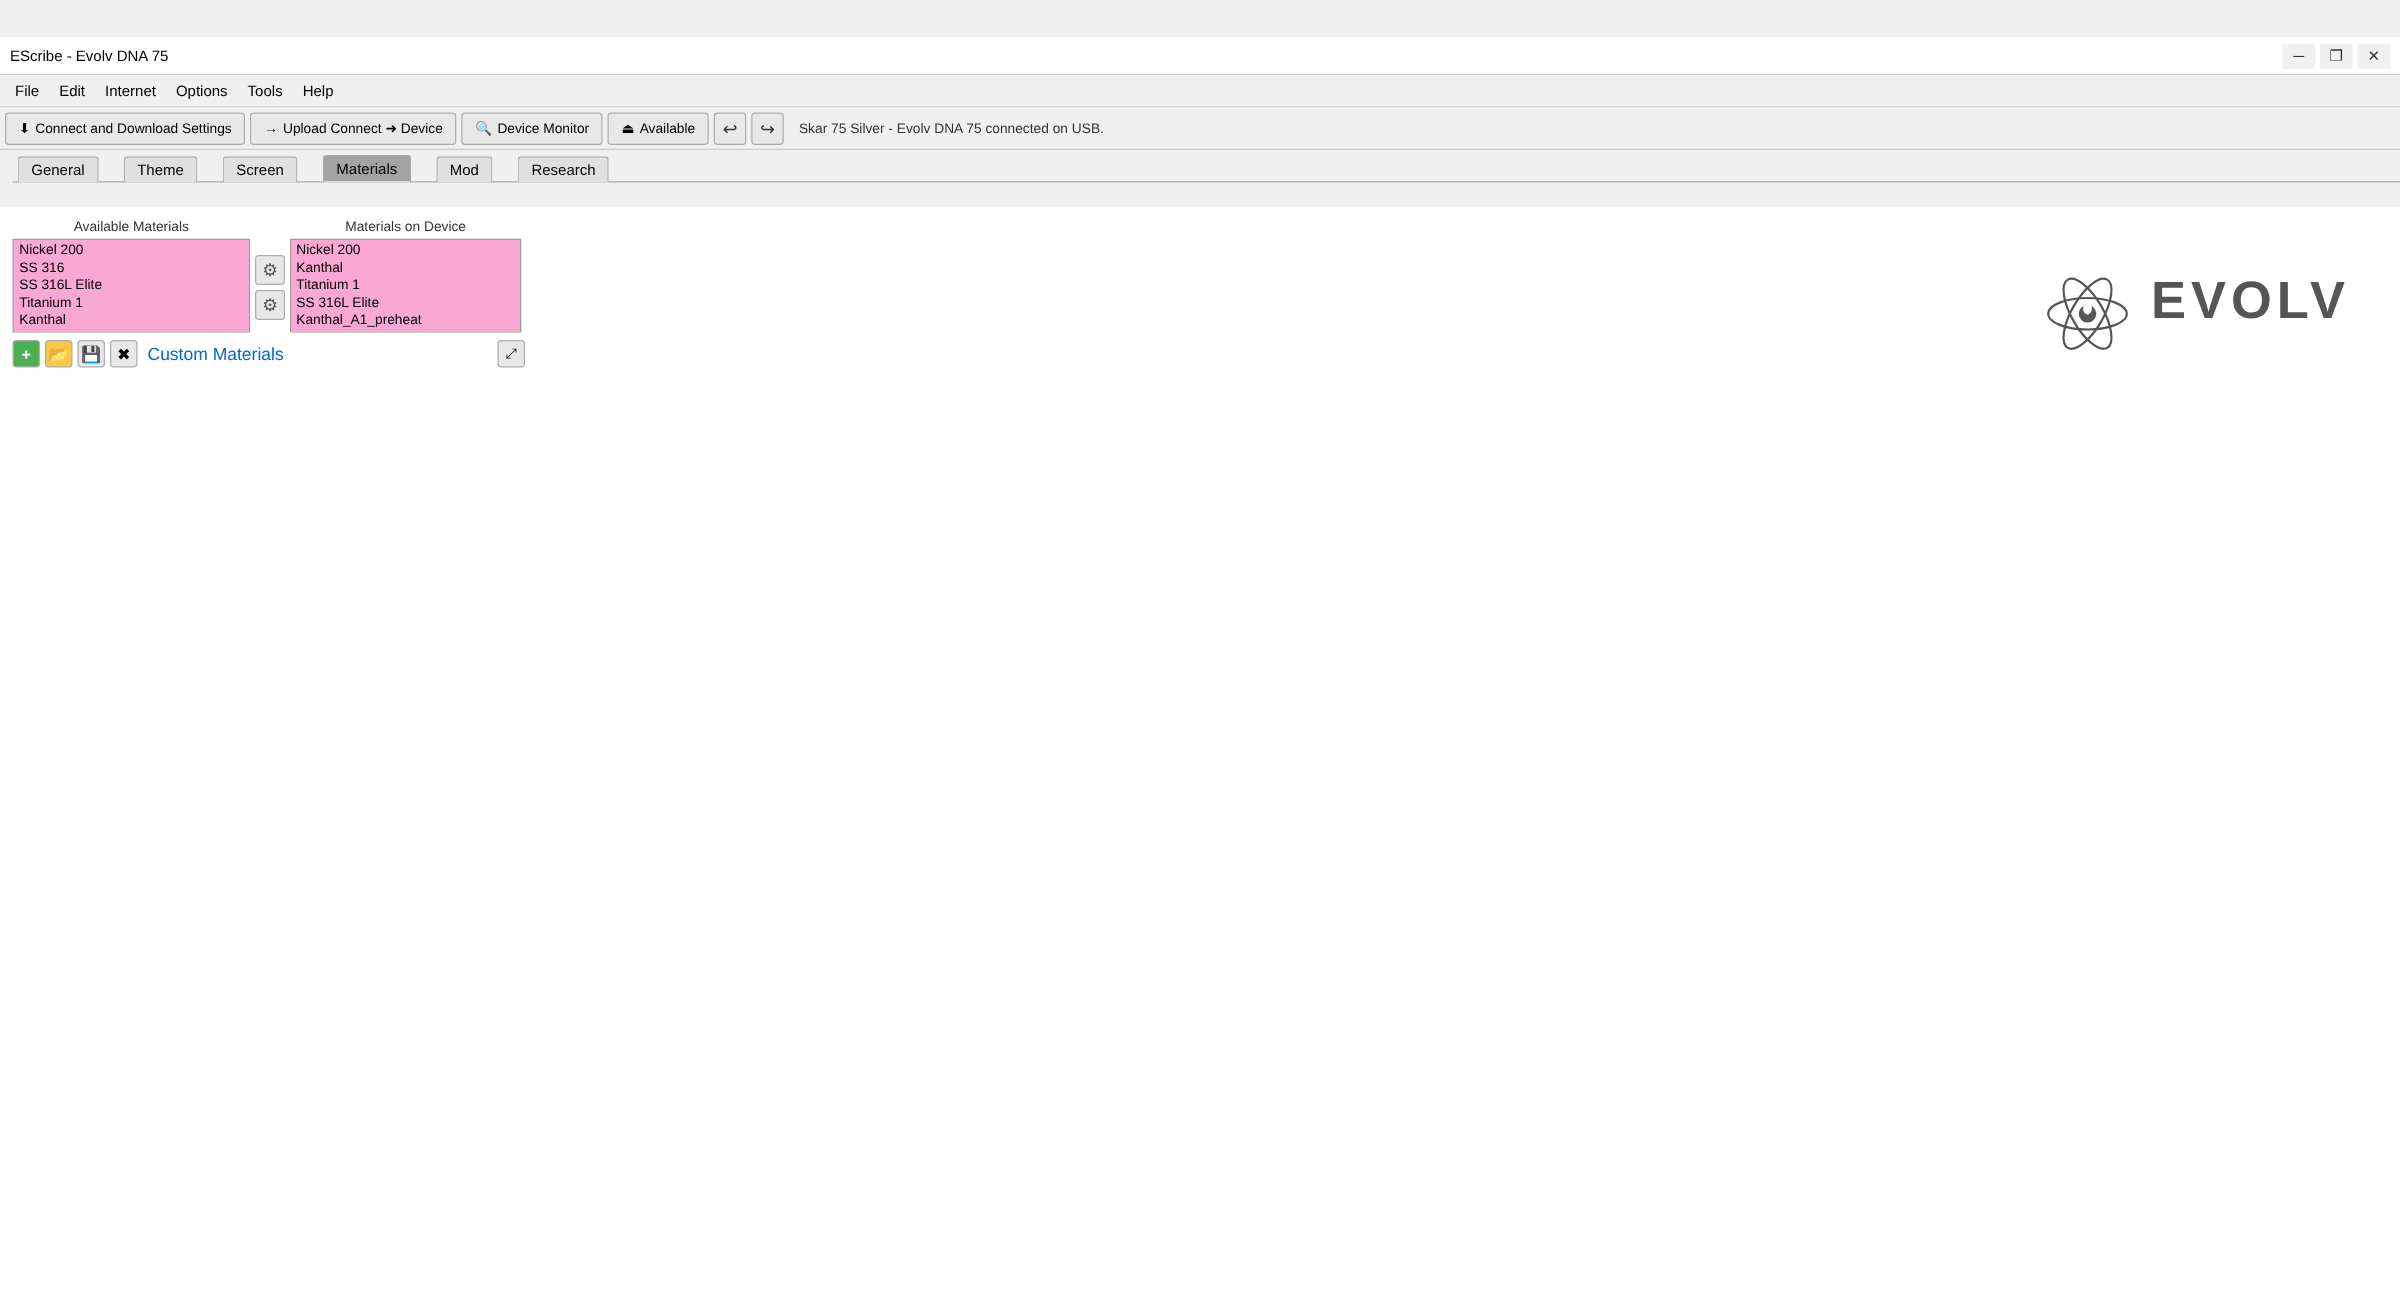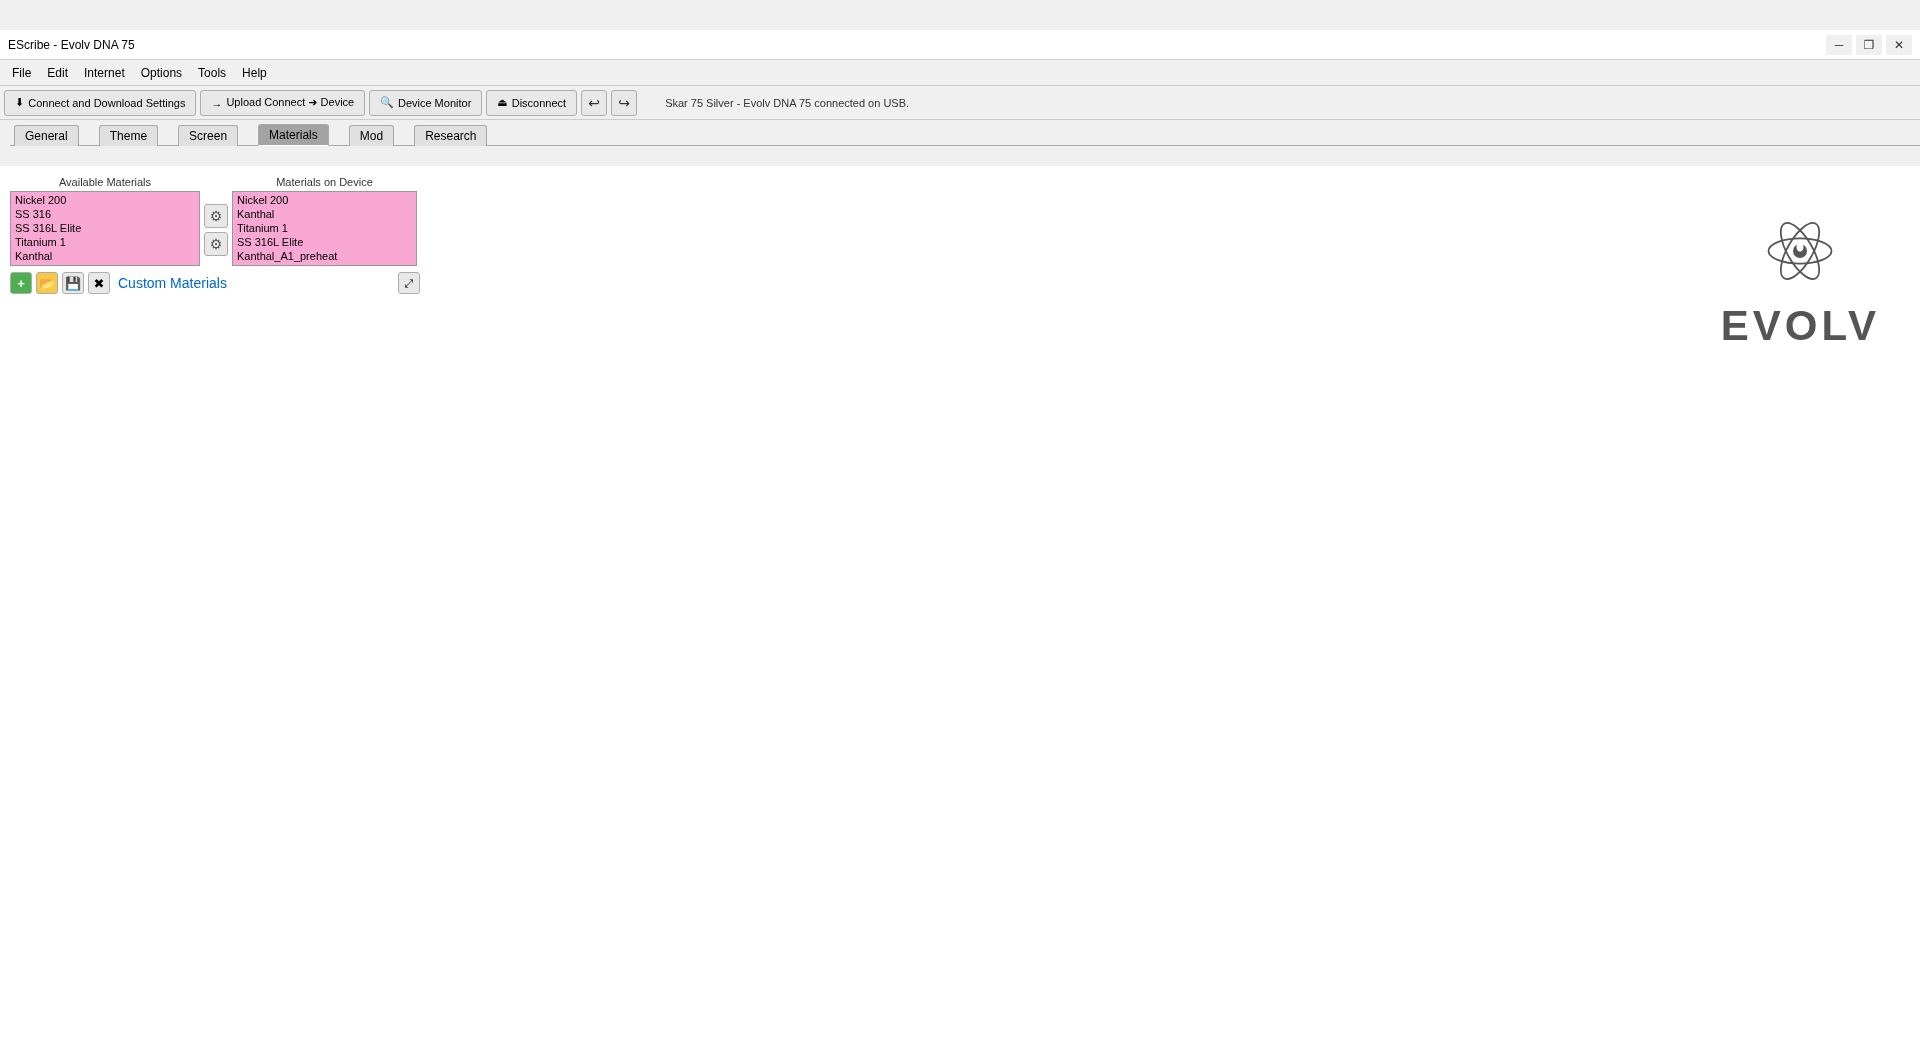--- a/index.html
+++ b/index.html
@@ -89,21 +89,21 @@
       cursor: pointer;
       display: flex;
       align-items: center;
       justify-content: center;
       font-size: 14px;
       color: #333;
     }
     #status-text {
       font-size: 11px;
       color: #333;
-      margin-left: 24px;
+      margin-left: 8px;
     }
 
     
     #tab-bar {
       background: #f0f0f0;
       height: 26px;
       display: flex;
       align-items: flex-end;
       padding: 0 4px;
       border-bottom: 1px solid #aaa;
@@ -235,23 +235,22 @@
       font-size: 11px;
       margin-left: auto;
     }
 
     
     #evolv-logo {
       position: absolute;
       right: 40px;
       top: 50px;
       display: flex;
-      align-items: center;
+      align-items: flex-start;
       gap: 16px;
-      flex-direction: column;
     }
 
     
     .atom-icon {
       width: 70px;
       height: 70px;
     }
 
     .evolv-text {
       font-size: 42px;
@@ -295,21 +294,21 @@
   <button class="toolbar-btn">
     <span>→</span>
     <span>Upload Connect ➜ Device</span>
   </button>
   <button class="toolbar-btn">
     <span>🔍</span>
     <span>Device Monitor</span>
   </button>
   <button class="toolbar-btn">
     <span>⏏</span>
-    <span>Disconnect</span>
+    <span>Available</span>
   </button>
   <div class="toolbar-icon-btn">↩</div>
   <div class="toolbar-icon-btn">↪</div>
   <span id="status-text">Skar 75 Silver - Evolv DNA 75 connected on USB.</span>
 </div>
 
 <div id="tab-bar">
   <div class="tab">General</div>
   <div class="tab">Theme</div>
   <div class="tab">Screen</div>

